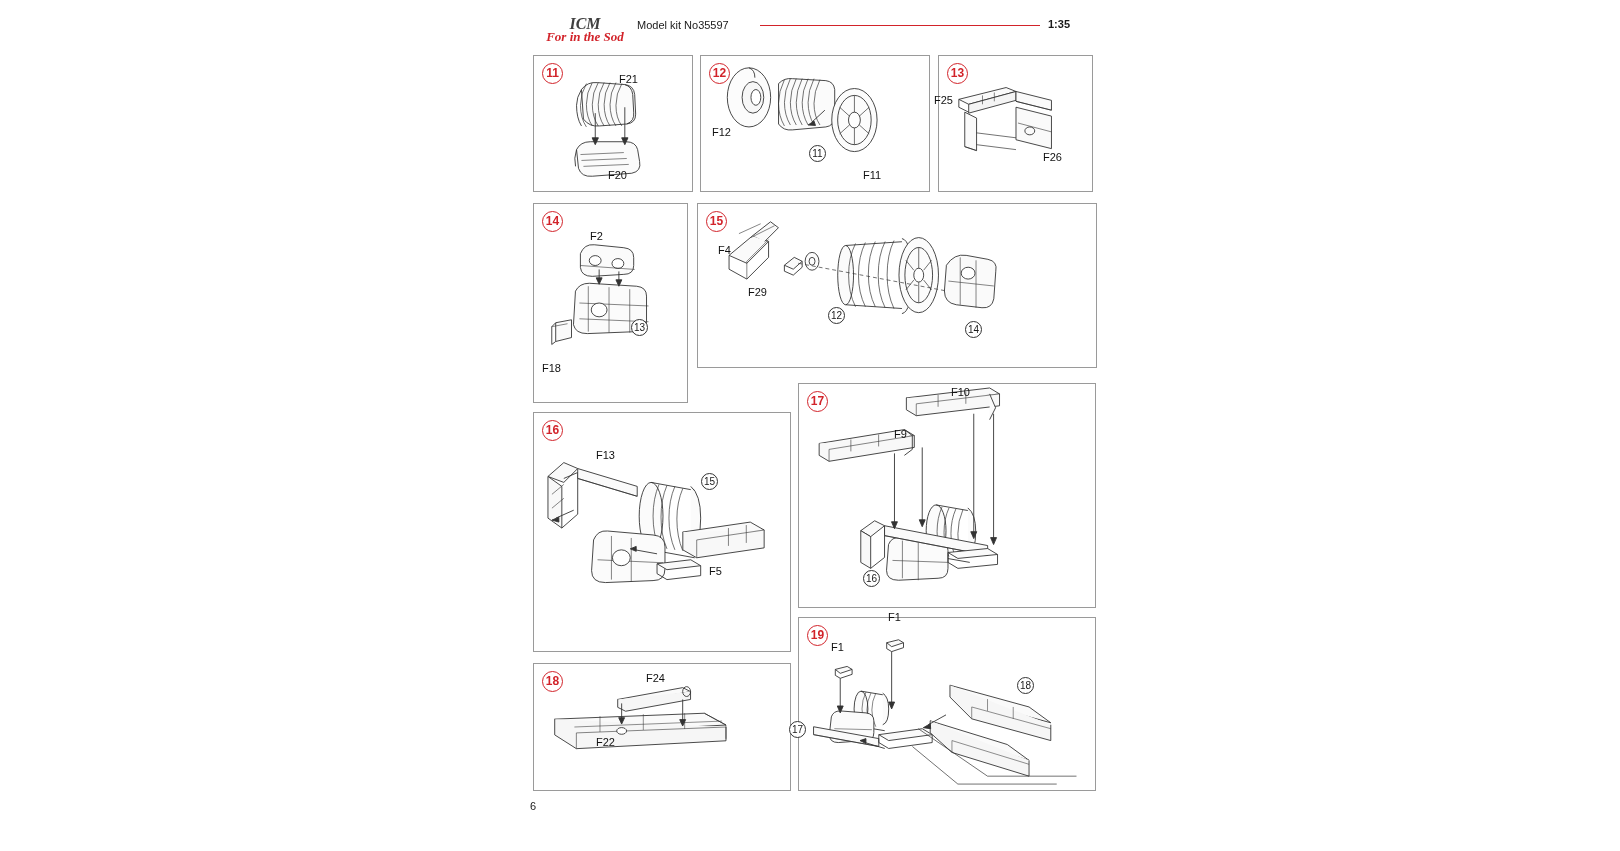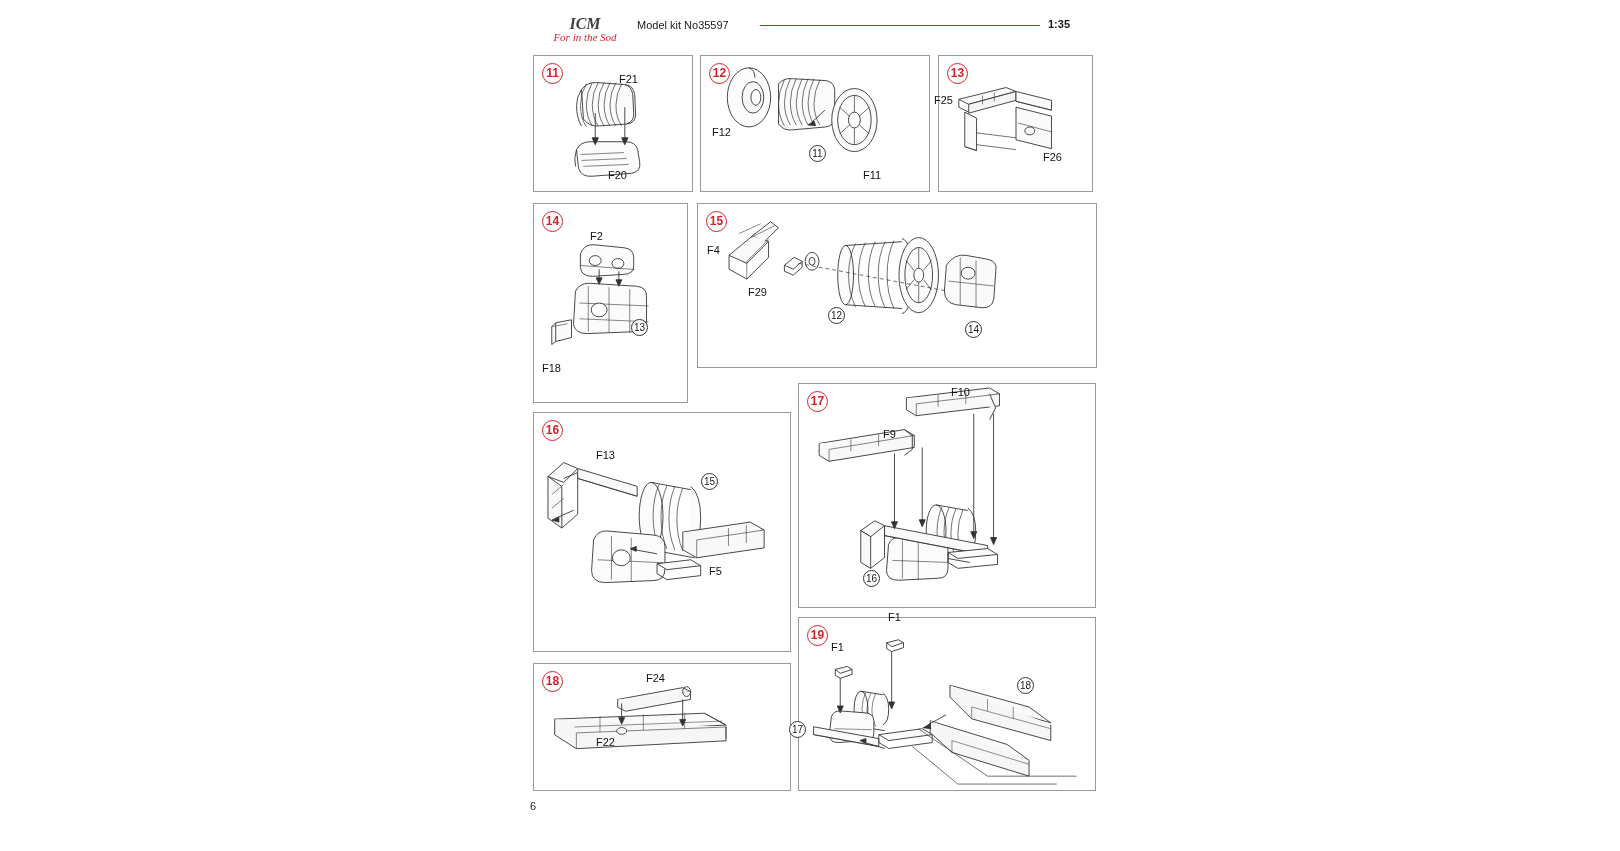--- a/index.html
+++ b/index.html
@@ -43,23 +43,24 @@
     font-style: italic;
     font-weight: bold;
     font-size: 16px;
     color: #404040;
     letter-spacing: 0px;
     line-height: 19px;
   }
   .logo-sub {
     font-family: "Liberation Serif", serif;
     font-style: italic;
-    font-size: 11px;
+    font-size: 13px;
     color: #d2232a;
     line-height: 8px;
+    font-weight: bold;
   }
   .kit-label {
     position: absolute;
     left: 117px;
     top: 5px;
     font-size: 11px;
     color: #1a1a1a;
     white-space: nowrap;
   }
   .header-rule {
@@ -328,21 +329,21 @@
         <path d="M252 78 l46 5" stroke-width="0.6"></path>
         <path d="M264 54 l0 48 M280 57 l0 48" stroke-width="0.6"></path>
         <ellipse cx="272" cy="70" rx="7" ry="6" fill="#fff"></ellipse>
 
         <path d="M100 60 L250 88" stroke-dasharray="4 3" stroke-width="0.7"></path>
       </g>
     </svg>
     <div class="step-badge" style="left:8px; top:7px;">15</div>
     <div class="sub-badge" style="left:130px; top:103px;">12</div>
     <div class="sub-badge" style="left:267px; top:117px;">14</div>
-    <div class="part-label" style="left:9px; top:40px;">F4</div>
+    <div class="part-label" style="left:20px; top:40px;">F4</div>
     <div class="part-label" style="left:50px; top:82px;">F29</div>
   </div>
 
   <div class="panel" style="left:533px; top:412px; width:258px; height:240px;">
     <svg class="art" viewBox="0 0 258 240">
       <g fill="none" stroke="#333" stroke-width="0.9">
 
         <path d="M14 64 l16 -14 l14 6 l-14 14 z" fill="#fafafa"></path>
         <path d="M14 64 l0 42 l14 10 l0 -42 z" fill="#f8f8f8"></path>
         <path d="M28 116 l16 -14 l0 -42 l-14 6"></path>
@@ -430,21 +431,21 @@
         <path d="M124 144 l-3 -7 h6 z"></path>
         <path d="M176 30 L176 150" fill="none"></path>
         <path d="M176 156 l-3 -7 h6 z"></path>
         <path d="M196 30 L196 156" fill="none"></path>
         <path d="M196 162 l-3 -7 h6 z"></path>
       </g>
     </svg>
     <div class="step-badge" style="left:8px; top:7px;">17</div>
     <div class="sub-badge" style="left:64px; top:186px;">16</div>
     <div class="part-label" style="left:152px; top:2px;">F10</div>
-    <div class="part-label" style="left:84px; top:44px;">F9</div>
+    <div class="part-label" style="left:95px; top:44px;">F9</div>
   </div>
 
   <div class="panel" style="left:533px; top:663px; width:258px; height:128px;">
     <svg class="art" viewBox="0 0 258 128">
       <g fill="none" stroke="#333" stroke-width="0.9">
 
         <path d="M84 36 l66 -12 l8 4 l-66 12 z" fill="#fafafa"></path>
         <path d="M84 36 l0 8 l8 4 l66 -12 l0 -8" fill="#f6f6f6"></path>
         <ellipse cx="154" cy="28" rx="4" ry="5"></ellipse>
 

